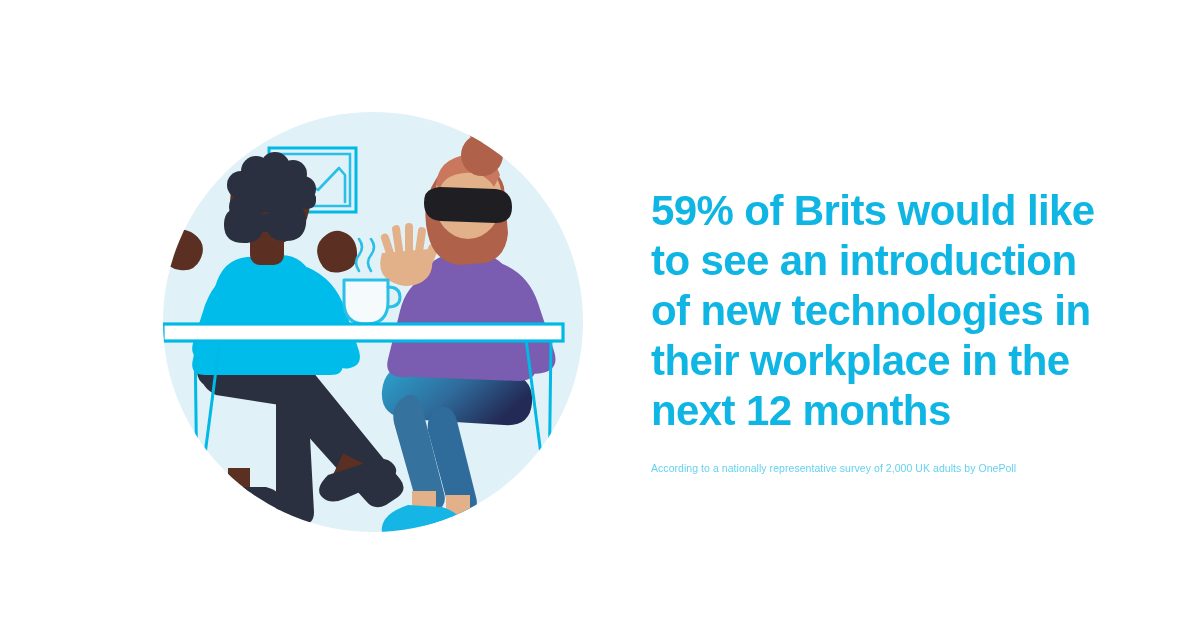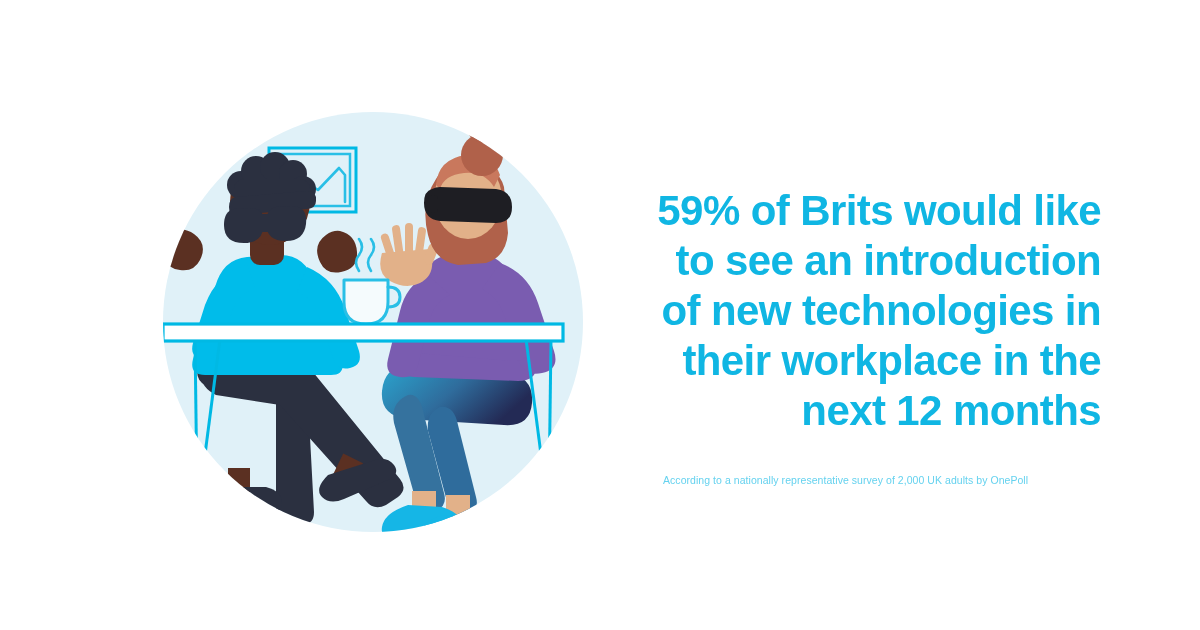--- a/index.html
+++ b/index.html
@@ -44,24 +44,23 @@
   }
   .headline {
     margin: 0;
     color: #10b6e3;
     font-family: "Liberation Sans", sans-serif;
     font-weight: 700;
     font-size: 42px;
     line-height: 50px;
     letter-spacing: -0.6px;
     white-space: pre-line;
-    text-align: right;
   }
   .attribution {
-    margin: 12px;
+    margin: 0;
     padding-top: 25px;
     color: #65d2ef;
     font-family: "Liberation Sans", sans-serif;
     font-weight: 400;
     font-size: 10.5px;
     line-height: 14px;
     letter-spacing: 0.05px;
   }
 </style>
 </head>

